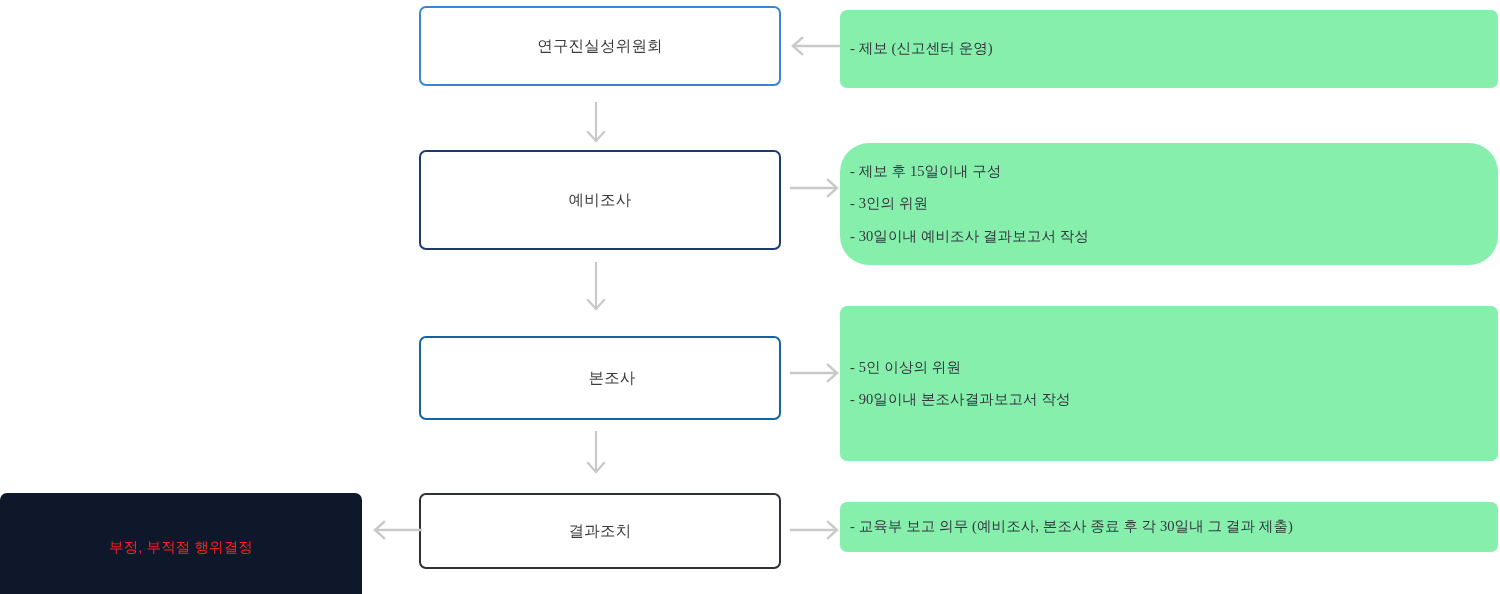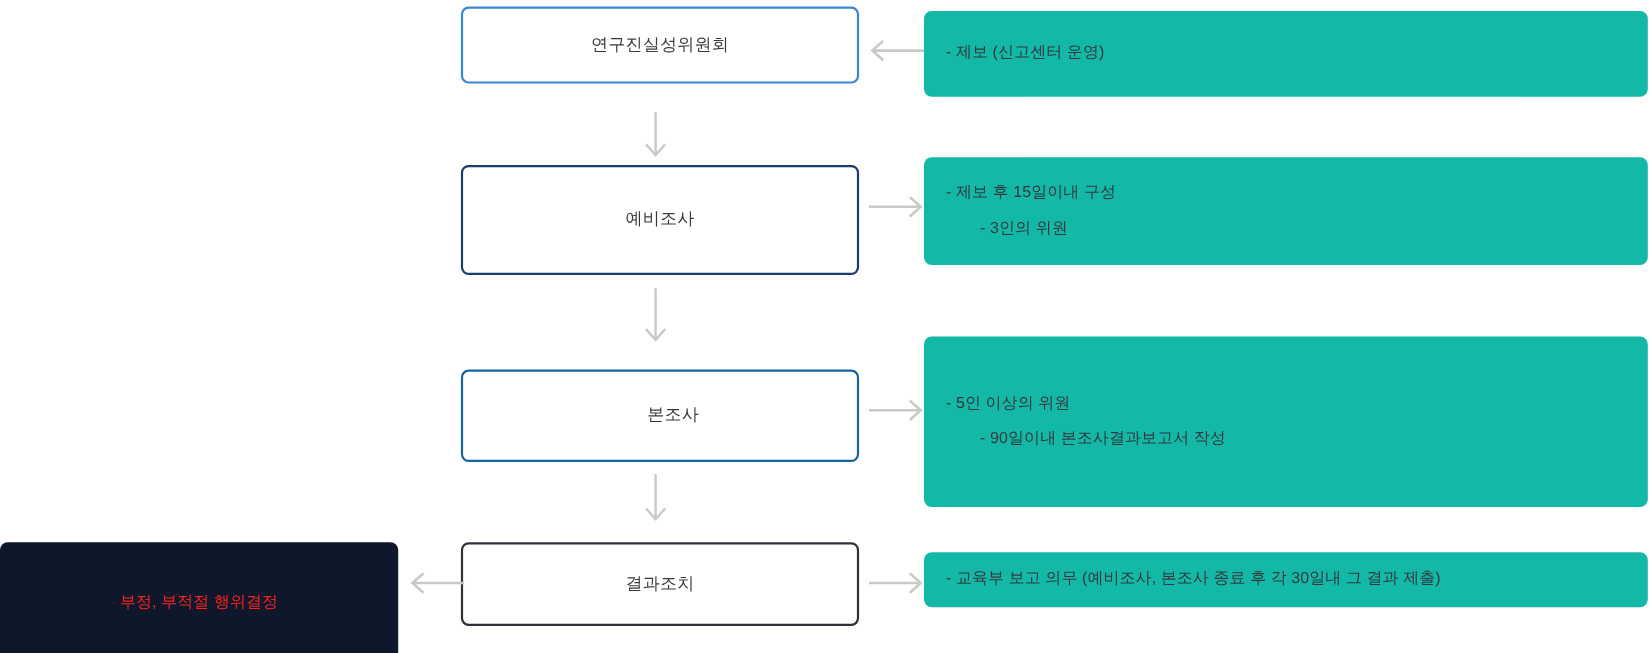--- a/index.html
+++ b/index.html
@@ -31,48 +31,49 @@
     align-items: center;
     justify-content: center;
   }
   .pbox .plabel {
     font-size: 15.5px;
     color: #3b3b3b;
     letter-spacing: 0.2px;
     line-height: 1.3;
     text-align: center;
   }
-  .pbox-1 { top: 6px;   height: 70px; border: 2px solid #3b85d6; }
+  .pbox-1 { top: 6px;   height: 80px; border: 2px solid #3b85d6; }
   .pbox-2 { top: 150px; height: 100px; border: 2px solid #1c3c6e; }
   .pbox-3 { top: 336px; height: 84px; border: 2px solid #15649f; padding-left: 24px; }
   .pbox-4 { top: 493px; height: 76px; border: 2px solid #2e3238; }
 
   
   .panel {
     position: absolute;
     left: 840px;
     width: 658px;
     box-sizing: border-box;
-    background: #14b8a6;
+    background: #86efac;
     border-radius: 7px;
-    padding: 0 20px;
+    padding: 0 10px;
     display: flex;
     flex-direction: column;
     justify-content: center;
+    font-family: Liberation Serif, serif;
   }
   .panel .pline {
     font-size: 14.5px;
     color: #33383f;
     line-height: 1.45;
     white-space: nowrap;
     letter-spacing: 0.1px;
   }
-  .panel .pline + .pline { margin-top: 11px; margin-left: 31px; }
+  .panel .pline + .pline { margin-top: 11px; }
   .panel-1 { top: 10px;  height: 78px; }
-  .panel-2 { top: 143px; height: 98px; }
+  .panel-2 { top: 143px; height: 122px; border-radius: 29px; }
   .panel-3 { top: 306px; height: 155px; }
   .panel-4 { top: 502px; height: 50px; }
 
   
   .outcome-box {
     position: absolute;
     left: 0px;
     top: 493px;
     width: 362px;
     height: 108px;
@@ -127,20 +128,21 @@
     <span class="plabel">결과조치</span>
   </div>
 
   <div class="panel panel-1">
     <div class="pline">- 제보 (신고센터 운영)</div>
   </div>
 
   <div class="panel panel-2">
     <div class="pline">- 제보 후 15일이내 구성</div>
     <div class="pline">- 3인의 위원</div>
+    <div class="pline">- 30일이내 예비조사 결과보고서 작성</div>
   </div>
 
   <div class="panel panel-3">
     <div class="pline">- 5인 이상의 위원</div>
     <div class="pline">- 90일이내 본조사결과보고서 작성</div>
   </div>
 
   <div class="panel panel-4">
     <div class="pline">- 교육부 보고 의무 (예비조사, 본조사 종료 후 각 30일내 그 결과 제출)</div>
   </div>

